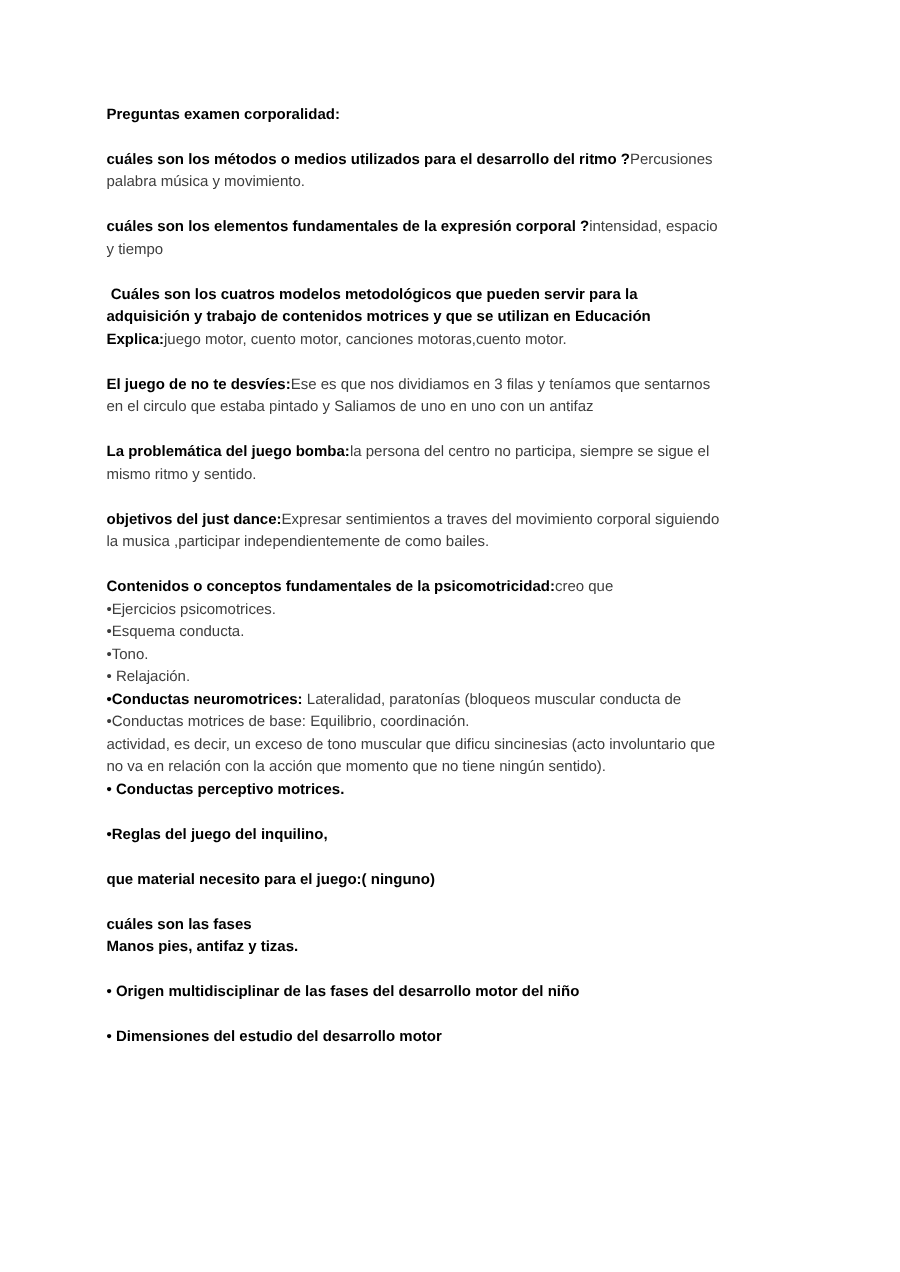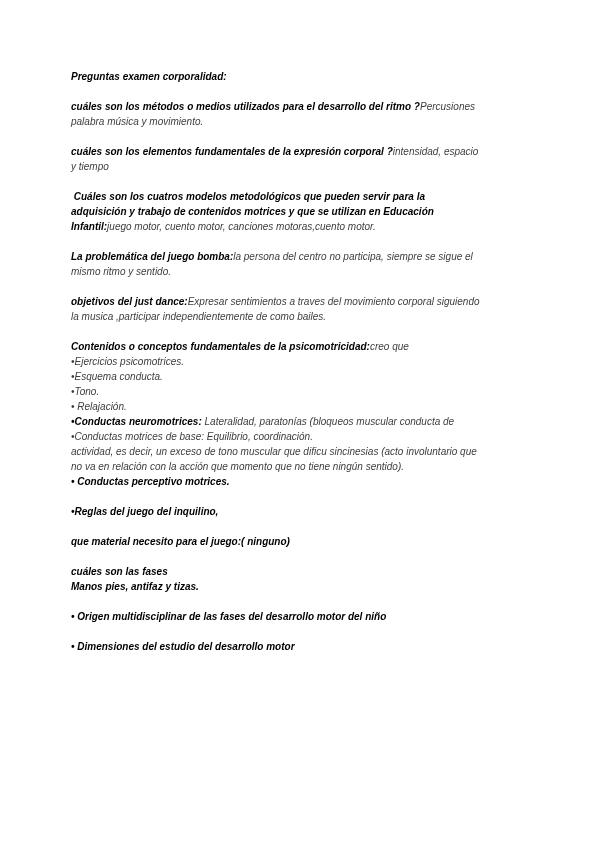--- a/index.html
+++ b/index.html
@@ -18,21 +18,20 @@
     left: 71px;
     top: 69px;
     width: 470px;
     font-family: "Liberation Sans", sans-serif;
     font-size: 10px;
     line-height: 15px;
     color: var(--text, #3d3d3d);
   }
   .para {
     margin: 0 0 15px 0;
-    font-style: italic;
   }
   .para.xgap {
     margin-top: 6px;
   }
   .ln {
     display: block;
     white-space: pre;
   }
   .ln b {
     font-weight: bold;
@@ -55,23 +54,27 @@
   </div>
 
   <div class="para">
     <span class="ln"><b>cuáles son los elementos fundamentales de la expresión corporal ?</b><span>intensidad, espacio</span></span>
     <span class="ln"><span>y tiempo</span></span>
   </div>
 
   <div class="para">
     <span class="ln"><b> Cuáles son los cuatros modelos metodológicos que pueden servir para la</b></span>
     <span class="ln"><b>adquisición y trabajo de contenidos motrices y que se utilizan en Educación</b></span>
-    <span class="ln"><b>Infantil:</b><span>juego motor, cuento motor, canciones motoras,cuento motor.</span></span>
+    <span class="ln"><b>Explica:</b><span>juego motor, cuento motor, canciones motoras,cuento motor.</span></span>
   </div>
 
+  <div class="para">
+    <span class="ln"><b>El juego de no te desvíes:</b><span>Ese es que nos dividiamos en 3 filas y teníamos que sentarnos</span></span>
+    <span class="ln"><span>en el circulo que estaba pintado y Saliamos de uno en uno con un antifaz</span></span>
+  </div>
 
   <div class="para">
     <span class="ln"><b>La problemática del juego bomba:</b><span>la persona del centro no participa, siempre se sigue el</span></span>
     <span class="ln"><span>mismo ritmo y sentido.</span></span>
   </div>
 
   <div class="para">
     <span class="ln"><b>objetivos del just dance:</b><span>Expresar sentimientos a traves del movimiento corporal siguiendo</span></span>
     <span class="ln"><span>la musica ,participar independientemente de como bailes.</span></span>
   </div>

